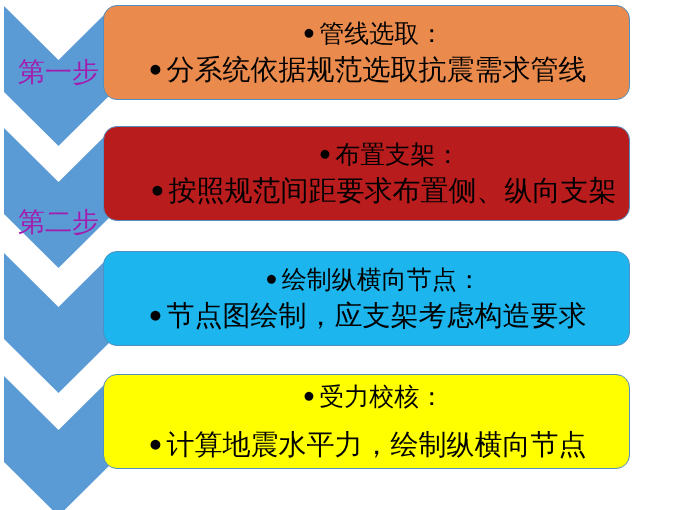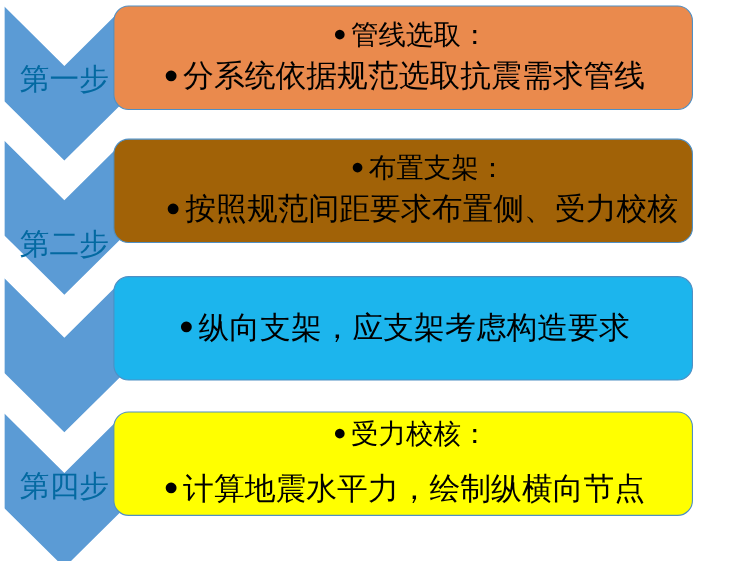--- a/index.html
+++ b/index.html
@@ -31,21 +31,21 @@
     inset: 0;
     width: 100%;
     height: 100%;
     display: block;
   }
   .chevron-label {
     position: absolute;
     left: 0;
     width: 109px;
     text-align: center;
-    color: #0369a1;
+    color: #a21caf;
     font-size: 27px;
     line-height: 30px;
     letter-spacing: 0px;
     white-space: nowrap;
     font-family: "Liberation Serif", "DejaVu Serif", serif;
   }
 
   
   .step-box {
     position: absolute;
@@ -99,38 +99,38 @@
     <div class="line line-title"><span class="bullet">●</span><span>管线选取：</span></div>
     <div class="line line-body"><span class="bullet">●</span><span>分系统依据规范选取抗震需求管线</span></div>
   </div>
 
   <div class="chevron" style="top:124px;">
     <svg viewBox="0 0 109 146" preserveAspectRatio="none">
       <polygon points="0,4 54.5,58 109,4 109,90 54.5,144 0,90" fill="#5b9bd5"></polygon>
     </svg>
     <div class="chevron-label" style="top:55px;margin-top:28px;">第二步</div>
   </div>
-  <div class="step-box" style="top:126px; background:#a16207;padding-left:40px;">
+  <div class="step-box" style="top:126px; background:#b91c1c;padding-left:40px;">
     <div class="line line-title"><span class="bullet">●</span><span>布置支架：</span></div>
-    <div class="line line-body"><span class="bullet">●</span><span>按照规范间距要求布置侧、受力校核</span></div>
+    <div class="line line-body"><span class="bullet">●</span><span>按照规范间距要求布置侧、纵向支架</span></div>
   </div>
 
   <div class="chevron" style="top:249px;">
     <svg viewBox="0 0 109 146" preserveAspectRatio="none">
       <polygon points="0,4 54.5,58 109,4 109,90 54.5,144 0,90" fill="#5b9bd5"></polygon>
     </svg>
   </div>
   <div class="step-box" style="top:251px; background:#1cb5ed;">
-    <div class="line line-body"><span class="bullet">●</span><span>纵向支架，应支架考虑构造要求</span></div>
+    <div class="line line-title"><span class="bullet">●</span><span>绘制纵横向节点：</span></div>
+    <div class="line line-body"><span class="bullet">●</span><span>节点图绘制，应支架考虑构造要求</span></div>
   </div>
 
   <div class="chevron" style="top:372px;">
     <svg viewBox="0 0 109 146" preserveAspectRatio="none">
       <polygon points="0,4 54.5,58 109,4 109,90 54.5,144 0,90" fill="#5b9bd5"></polygon>
     </svg>
-    <div class="chevron-label" style="top:55px;">第四步</div>
   </div>
   <div class="step-box" style="top:374px; background:#ffff00;gap:12px;">
     <div class="line line-title"><span class="bullet">●</span><span>受力校核：</span></div>
     <div class="line line-body"><span class="bullet">●</span><span>计算地震水平力，绘制纵横向节点</span></div>
   </div>
 
 </div>
 
 </body></html>

